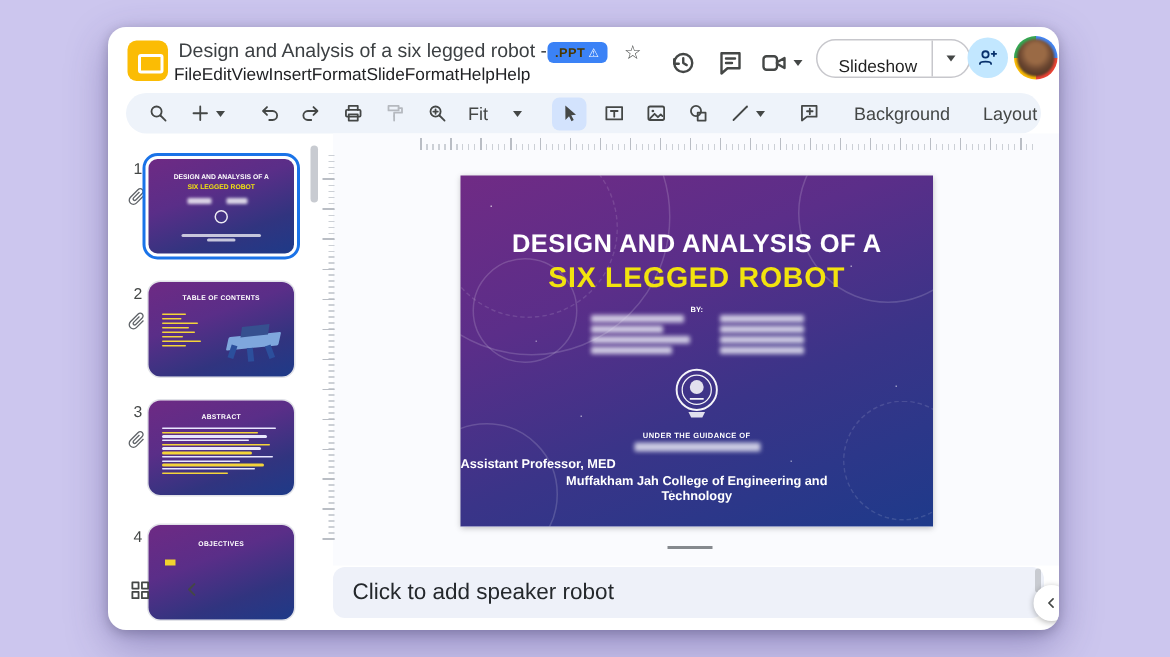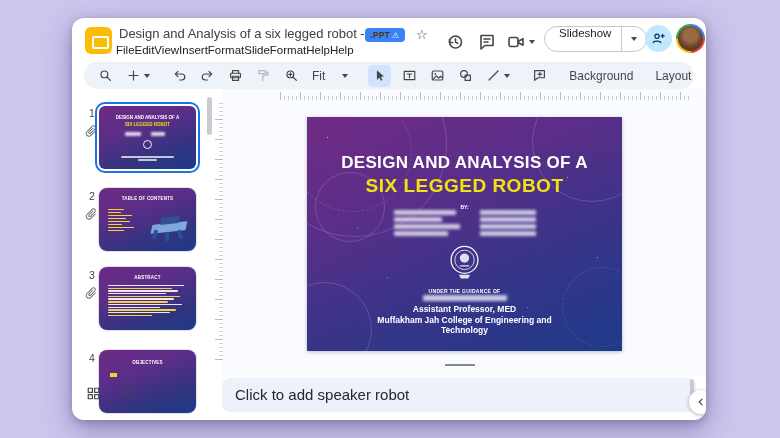--- a/index.html
+++ b/index.html
@@ -18,21 +18,21 @@
   .file-badge { position:absolute; left:293px; top:10px; background:#3b82f6; border-radius:4px;
                 padding:2px 5px; font-size:8.5px; font-weight:bold; color:#4a3700; letter-spacing:.3px; }
   .file-badge .warn { color:#fff; font-weight:normal; margin-left:2px; font-size:8px; }
   .star { position:absolute; left:344px; top:9px; font-size:13px; color:#444746; }
   .menubar { position:absolute; left:44px; top:26px; display:flex; font-size:11.5px; color:#202124; }
   .menu-item { cursor:default; }
   .hicon { position:absolute; top:14px; width:20px; height:20px; }
   .hicon svg { width:20px; height:20px; }
   .caret { display:inline-block; width:0; height:0; border-left:3.5px solid transparent;
            border-right:3.5px solid transparent; border-top:4px solid #444746; vertical-align:middle; }
-  .slideshow-btn { position:absolute; left:472px; top:8px; height:26px; display:flex; align-items:flex-start;
+  .slideshow-btn { position:absolute; left:472px; top:8px; height:26px; display:flex; align-items:flex-end;
                    border:1px solid #c7c7cc; border-radius:13px; background:#fff; font-size:11.5px; color:#1f1f1f; }
   .slideshow-btn .lbl { padding:0 10px 0 14px; }
   .slideshow-btn .dd { border-left:1px solid #c7c7cc; padding:0 9px; height:100%; display:flex; align-items:center; }
   .share-btn { position:absolute; left:573px; top:7px; width:27px; height:27px; border-radius:50%;
                background:#c2e7ff; display:flex; align-items:center; justify-content:center; }
   .avatar { position:absolute; left:604px; top:6px; width:29px; height:29px; border-radius:50%; padding:2px;
             background:conic-gradient(#4285f4 0 25%, #ea4335 25% 50%, #fbbc04 50% 75%, #34a853 75% 100%); }
   .avatar .face { width:100%; height:100%; border-radius:50%;
             background:radial-gradient(circle at 50% 38%, #9a6a45 0 32%, #6b4630 55%, #35261b 100%);
             filter:blur(.6px); }
@@ -108,21 +108,21 @@
                       200px 170px rgba(255,255,255,.45), 120px 190px rgba(255,255,255,.4),
                       270px 120px rgba(255,255,255,.5), 30px 90px rgba(255,255,255,.4); }
   .s-title1 { position:absolute; top:36px; width:100%; text-align:center; font-size:17px; font-weight:bold;
               color:#fff; letter-spacing:.3px; }
   .s-title2 { position:absolute; top:58px; width:100%; text-align:center; font-size:19px; font-weight:bold;
               color:#f2e30e; letter-spacing:.5px; }
   .s-by { position:absolute; top:87px; width:100%; text-align:center; font-size:5px; font-weight:bold; color:#fff; }
   .blur-bar { position:absolute; height:5px; background:rgba(236,236,246,.82); filter:blur(1.4px); border-radius:1px; }
   .s-guidance { position:absolute; top:171px; width:100%; text-align:center; font-size:5px; font-weight:bold;
                 color:#fff; letter-spacing:.3px; }
-  .s-role { position:absolute; top:187px; width:100%; text-align:center; font-size:8.5px; font-weight:bold; color:#fff; }
+  .s-role { position:absolute; top:187px; width:100%; font-size:8.5px; font-weight:bold; color:#fff; }
   .s-college { position:absolute; top:198px; left:57.5px; width:200px; text-align:center; font-size:8.5px;
                font-weight:bold; color:#fff; line-height:10px; }
   .emblem { position:absolute; left:139px; top:126px; }
   .slide-underline { position:absolute; left:373px; top:346px; width:30px; height:2px; background:#85898e; }
 
   
   .gridview { position:absolute; left:14px; top:368px; width:15px; height:15px; }
   .collapse-strip { position:absolute; left:48px; top:367px; width:16px; height:16px; }
   .notes { position:absolute; left:150px; top:360px; width:474px; height:34px; background:#eef1f9;
            border-radius:8px; font-size:15px; color:#24282c; line-height:34px; padding-left:13px; }

